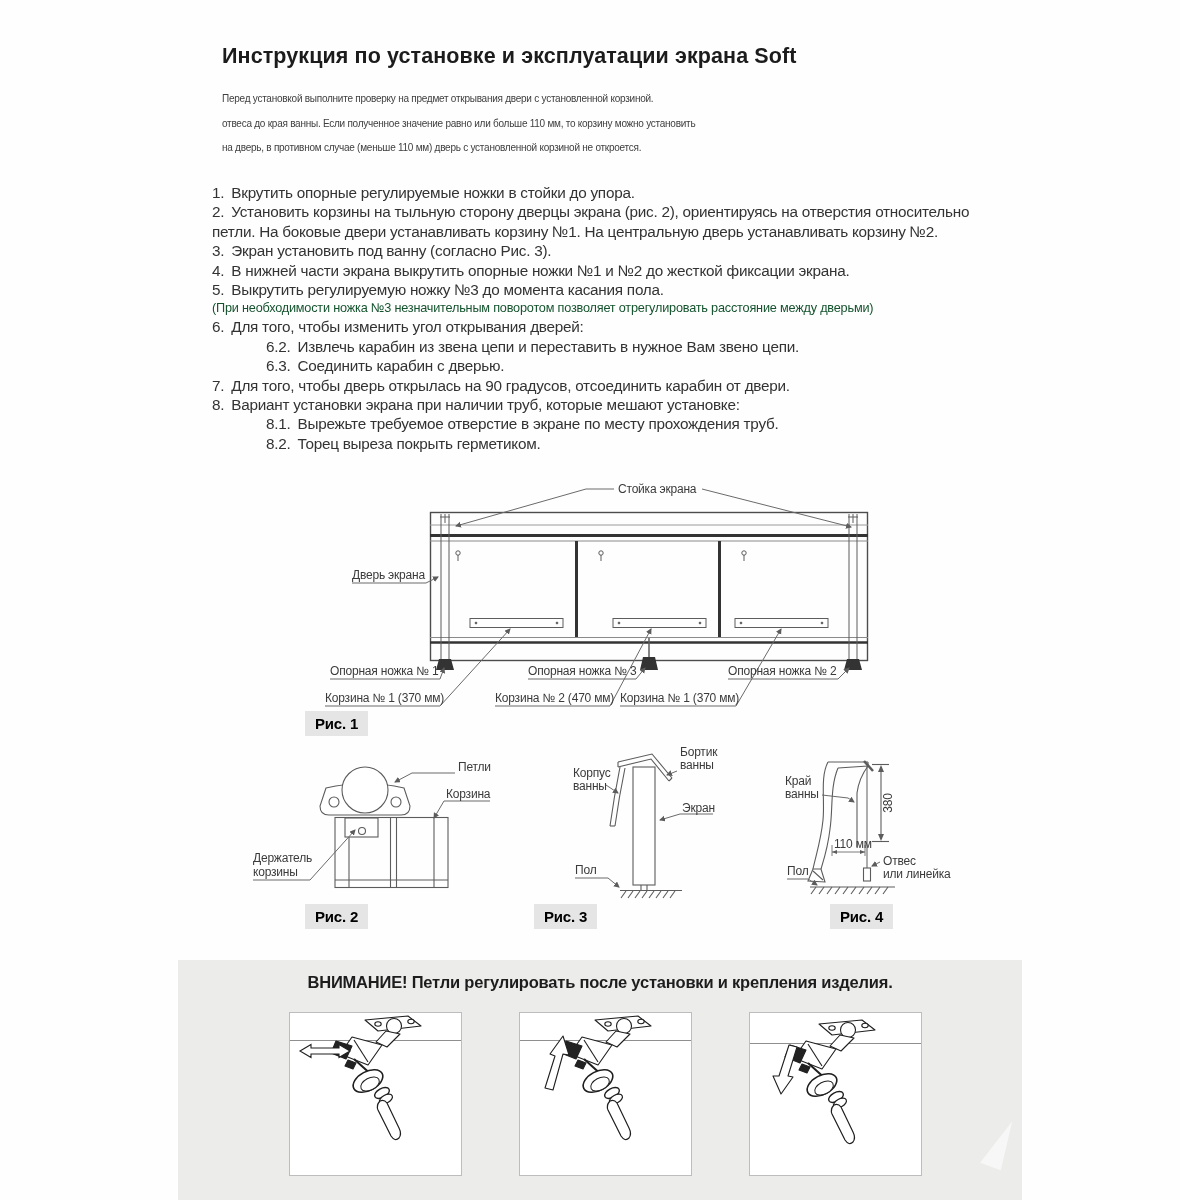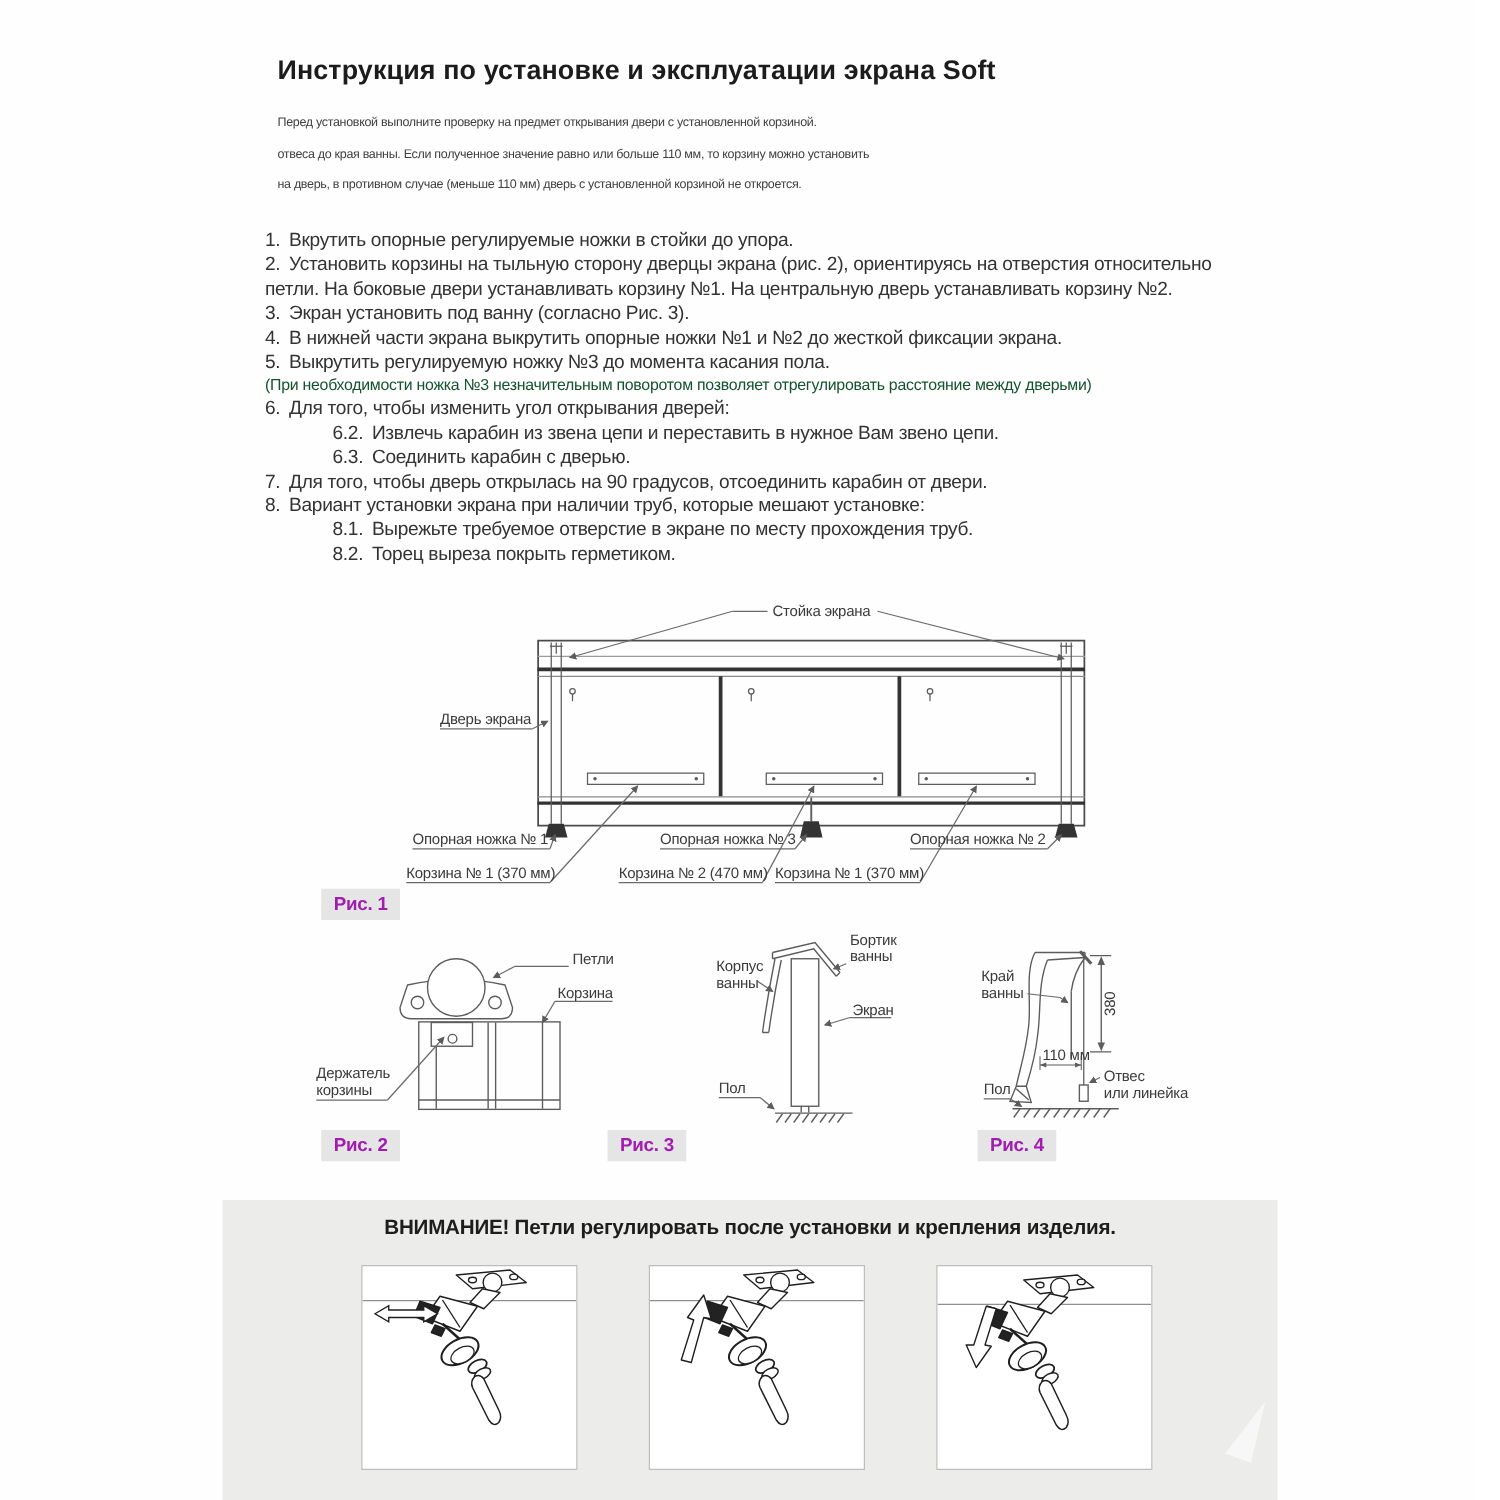--- a/index.html
+++ b/index.html
@@ -8,22 +8,22 @@
   .title{position:absolute;left:222px;top:44px;font-size:21.5px;font-weight:bold;
          letter-spacing:.1px;color:#1c1c1c;}
   .intro{position:absolute;left:222px;top:87px;width:775px;font-size:10px;
          line-height:24.6px;letter-spacing:-.25px;color:#404040;}
   .steps{position:absolute;left:212px;top:183px;width:780px;font-size:15.3px;
          line-height:19.4px;letter-spacing:-.25px;color:#333;}
   .step .n{margin-right:7px;}
   .step .n:empty{margin-right:0;}
   .step.sub{padding-left:54px;}
   .step.note{font-size:12.7px;line-height:18px;letter-spacing:-.2px;color:#14532d;}
-  .figcap{position:absolute;background:#e5e5e5;color:#a21caf;font-weight:bold;
-          font-size:15px;padding:4px 10px;letter-spacing:-.2px;}
+  .figcap{position:absolute;background:#e5e5e5;color:#000000;font-weight:bold;
+          font-size:15px;padding:4px 10px;letter-spacing:-.2px;margin-left:48px;}
   .fig{position:absolute;}
   svg text{font-family:"Liberation Sans",sans-serif;font-size:12px;fill:#3b3b3b;letter-spacing:-.2px;}
   svg .cap-line{stroke:#6a6a6a;stroke-width:1;fill:none;}
   .gray-band{position:absolute;left:178px;top:960px;width:844px;height:240px;background:#ececea;}
   .warning{position:absolute;left:0;top:13px;width:100%;text-align:center;
            font-size:16.5px;font-weight:bold;letter-spacing:-.2px;color:#1d1d1d;}
   .hinge-box{position:absolute;top:52px;width:171px;height:162px;background:#fff;
              border:1px solid #bdbdbd;}
   .hinge-box.b1{left:111px;} .hinge-box.b2{left:341px;} .hinge-box.b3{left:571px;}
   .wm{position:absolute;left:810px;top:158px;width:0;height:0;

